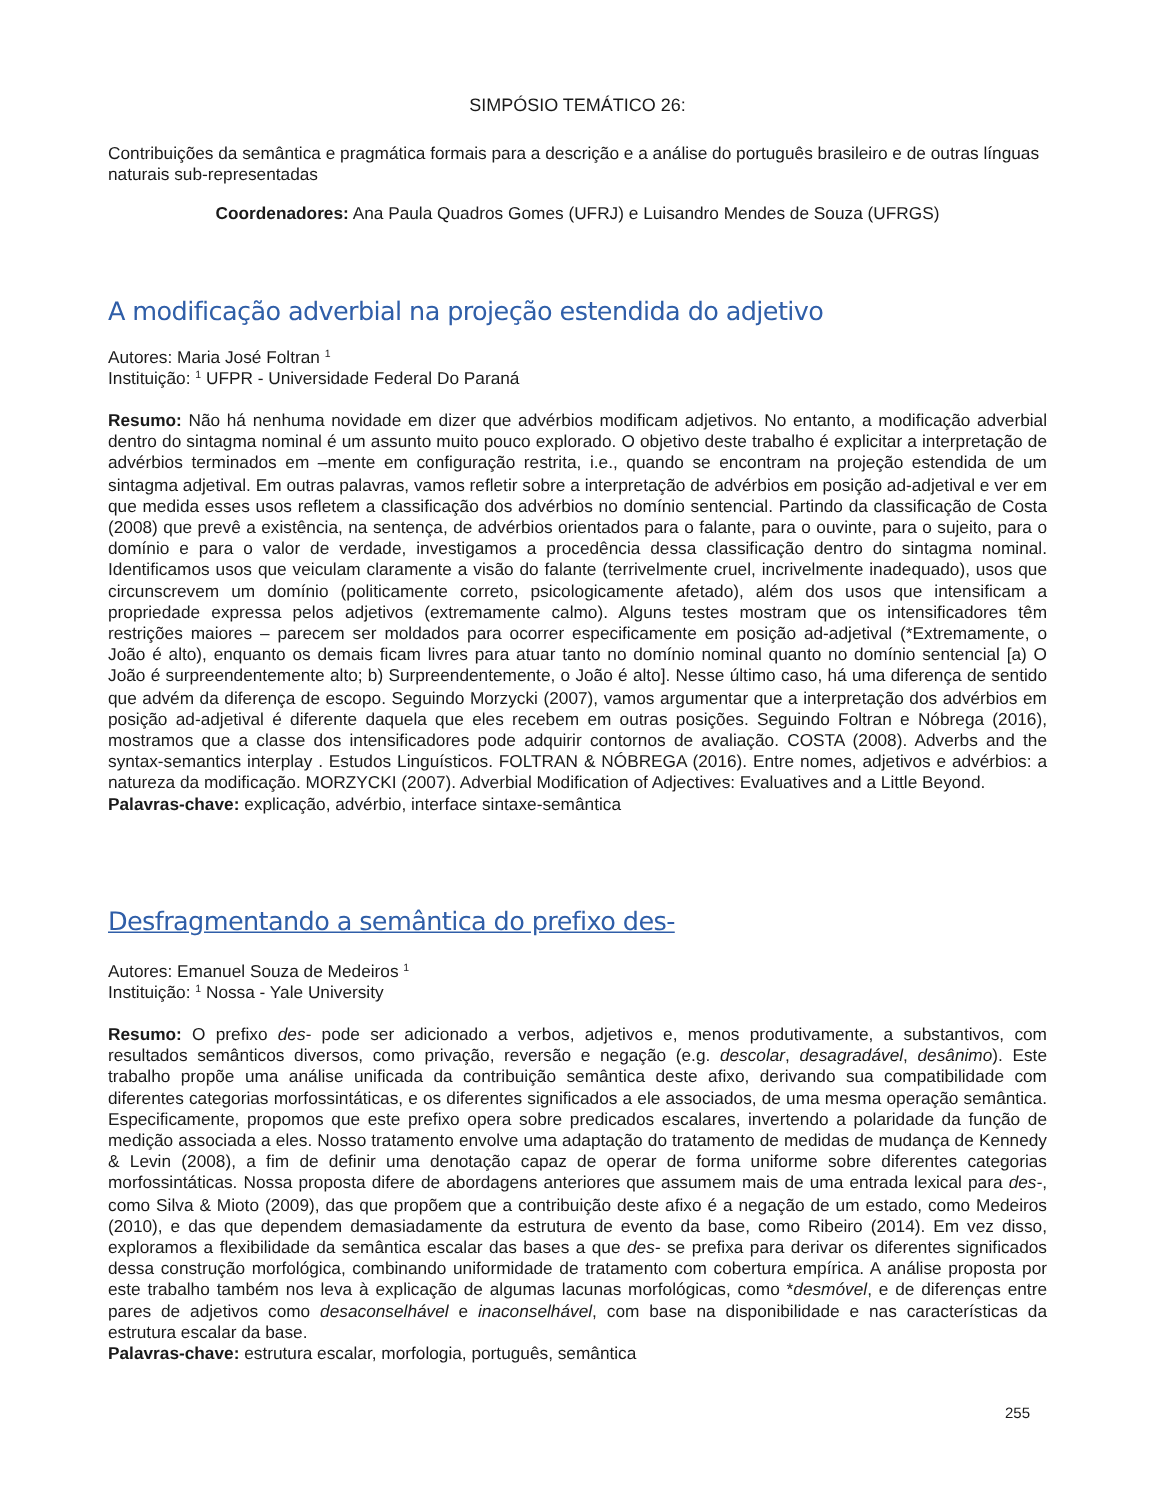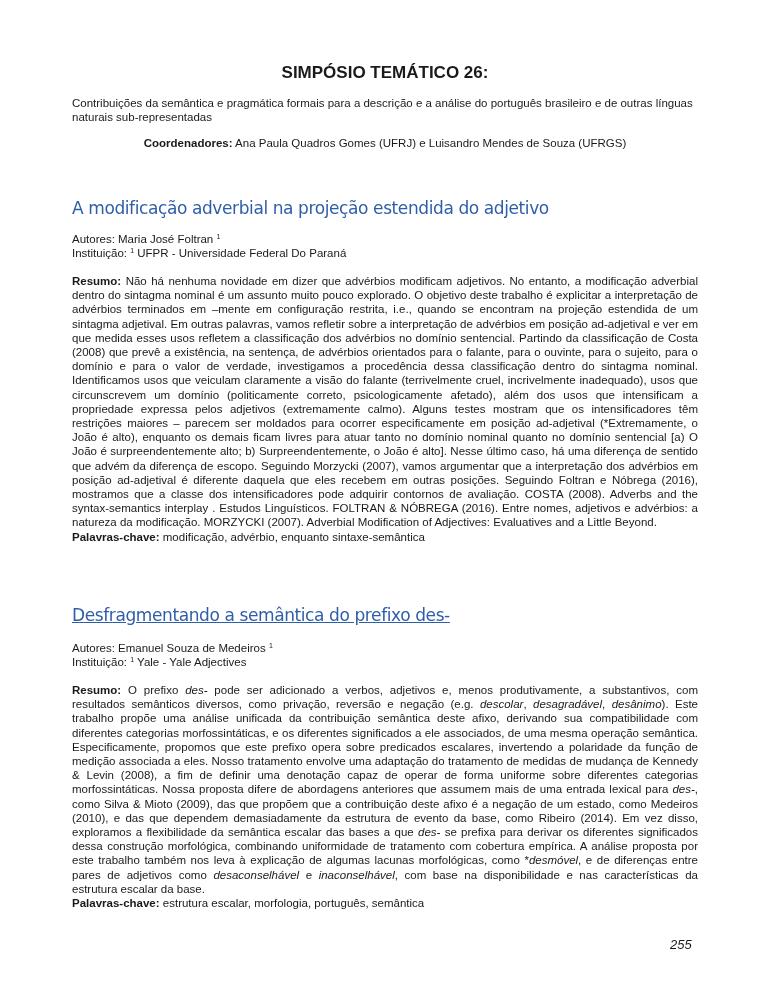--- a/index.html
+++ b/index.html
@@ -1,56 +1,56 @@
 <!DOCTYPE html>
 <html><head>
   <meta charset="utf-8">
   <style>
     html, body { margin: 0; padding: 0; background: #ffffff; }
     body { width: 768px; height: 994px; position: relative; overflow: hidden;
            font-family: "Liberation Sans", sans-serif; color: #1a1a1a; }
     .page { position: absolute; left: 72px; top: 0; width: 626px; }
     .sym-title { position: absolute; top: 63px; left: 0; width: 626px; text-align: center;
-                 font-size: 17px; font-weight: bold; }
+                 font-size: 12px; font-weight: normal; }
     .sym-sub { position: absolute; top: 96px; left: 0; width: 626px; 
                font-size: 11.5px; line-height: 14px; }
     .coord { position: absolute; top: 137px; left: 0; width: 626px; text-align: center;
              font-size: 11.5px; }
     .coord b { font-weight: bold; margin-top: 40px; }
     .h2 { position: absolute; left: 0; font-size: 17px; color: #2f5ea8;
           font-family: "DejaVu Sans", sans-serif; font-weight: normal; letter-spacing: -0.4px; }
     .meta { position: absolute; left: 0; font-size: 11.5px; line-height: 14px; }
     .meta sup { font-size: 7px; vertical-align: 4px; line-height: 0; }
     .abstract { position: absolute; left: 0; width: 626px; font-size: 11.5px;
                 line-height: 14.2px; text-align: justify; }
     .abstract b { font-weight: bold; }
-    .pgnum { position: absolute; top: 937px; left: 670px; font-size: 13px; font-style: italic; }
+    .pgnum { position: absolute; top: 937px; left: 670px; font-size: 10px; }
   </style>
 </head>
 <body>
 
 <div class="page">
   <div class="sym-title">SIMPÓSIO TEMÁTICO 26:</div>
   <div class="sym-sub">Contribuições da semântica e pragmática formais para a descrição e a análise do português brasileiro e de outras línguas naturais sub-representadas</div>
   <div class="coord"><b>Coordenadores:</b><span> Ana Paula Quadros Gomes (UFRJ) e Luisandro Mendes de Souza (UFRGS)</span></div>
 
   <div class="h2" style="top:198px;">A modificação adverbial na projeção estendida do adjetivo</div>
   <div class="meta" style="top:232px;">
     <div><span>Autores: Maria José Foltran</span> <sup>1</sup></div>
     <div><span>Instituição:</span> <sup>1</sup><span> UFPR - Universidade Federal Do Paraná</span></div>
   </div>
   <div class="abstract" style="top:274px;">
     <b>Resumo:</b><span> Não há nenhuma novidade em dizer que advérbios modificam adjetivos. No entanto, a modificação adverbial dentro do sintagma nominal é um assunto muito pouco explorado. O objetivo deste trabalho é explicitar a interpretação de advérbios terminados em –mente em configuração restrita, i.e., quando se encontram na projeção estendida de um sintagma adjetival. Em outras palavras, vamos refletir sobre a interpretação de advérbios em posição ad-adjetival e ver em que medida esses usos refletem a classificação dos advérbios no domínio sentencial. Partindo da classificação de Costa (2008) que prevê a existência, na sentença, de advérbios orientados para o falante, para o ouvinte, para o sujeito, para o domínio e para o valor de verdade, investigamos a procedência dessa classificação dentro do sintagma nominal. Identificamos usos que veiculam claramente a visão do falante (terrivelmente cruel, incrivelmente inadequado), usos que circunscrevem um domínio (politicamente correto, psicologicamente afetado), além dos usos que intensificam a propriedade expressa pelos adjetivos (extremamente calmo). Alguns testes mostram que os intensificadores têm restrições maiores – parecem ser moldados para ocorrer especificamente em posição ad-adjetival (*Extremamente, o João é alto), enquanto os demais ficam livres para atuar tanto no domínio nominal quanto no domínio sentencial [a) O João é surpreendentemente alto; b) Surpreendentemente, o João é alto]. Nesse último caso, há uma diferença de sentido que advém da diferença de escopo. Seguindo Morzycki (2007), vamos argumentar que a interpretação dos advérbios em posição ad-adjetival é diferente daquela que eles recebem em outras posições. Seguindo Foltran e Nóbrega (2016), mostramos que a classe dos intensificadores pode adquirir contornos de avaliação. COSTA (2008). Adverbs and the syntax-semantics interplay . Estudos Linguísticos. FOLTRAN &amp; NÓBREGA (2016). Entre nomes, adjetivos e advérbios: a natureza da modificação. MORZYCKI (2007). Adverbial Modification of Adjectives: Evaluatives and a Little Beyond.</span>
-    <br><b>Palavras-chave:</b><span> modificação, advérbio, enquanto sintaxe-semântica</span>
+    <br><b>Palavras-chave:</b><span> explicação, advérbio, interface sintaxe-semântica</span>
   </div>
 
   <div class="h2" style="top:605px;text-decoration:underline;">Desfragmentando a semântica do prefixo des-</div>
   <div class="meta" style="top:641px;">
     <div><span>Autores: Emanuel Souza de Medeiros</span> <sup>1</sup></div>
-    <div><span>Instituição:</span> <sup>1</sup><span> Yale - Yale Adjectives</span></div>
+    <div><span>Instituição:</span> <sup>1</sup><span> Nossa - Yale University</span></div>
   </div>
   <div class="abstract" style="top:683px;">
     <b>Resumo:</b><span id="abs2"><span> O prefixo </span><i>des-</i><span> pode ser adicionado a verbos, adjetivos e, menos produtivamente, a substantivos, com resultados semânticos diversos, como privação, reversão e negação (e.g. </span><i>descolar</i><span>, </span><i>desagradável</i><span>, </span><i>desânimo</i><span>). Este trabalho propõe uma análise unificada da contribuição semântica deste afixo, derivando sua compatibilidade com diferentes categorias morfossintáticas, e os diferentes significados a ele associados, de uma mesma operação semântica. Especificamente, propomos que este prefixo opera sobre predicados escalares, invertendo a polaridade da função de medição associada a eles. Nosso tratamento envolve uma adaptação do tratamento de medidas de mudança de Kennedy &amp; Levin (2008), a fim de definir uma denotação capaz de operar de forma uniforme sobre diferentes categorias morfossintáticas. Nossa proposta difere de abordagens anteriores que assumem mais de uma entrada lexical para </span><i>des-</i><span>, como Silva &amp; Mioto (2009), das que propõem que a contribuição deste afixo é a negação de um estado, como Medeiros (2010), e das que dependem demasiadamente da estrutura de evento da base, como Ribeiro (2014). Em vez disso, exploramos a flexibilidade da semântica escalar das bases a que </span><i>des-</i><span> se prefixa para derivar os diferentes significados dessa construção morfológica, combinando uniformidade de tratamento com cobertura empírica. A análise proposta por este trabalho também nos leva à explicação de algumas lacunas morfológicas, como *</span><i>desmóvel</i><span>, e de diferenças entre pares de adjetivos como </span><i>desaconselhável</i><span> e </span><i>inaconselhável</i><span>, com base na disponibilidade e nas características da estrutura escalar da base.</span></span>
     <br><b>Palavras-chave:</b><span> estrutura escalar, morfologia, português, semântica</span>
   </div>
 </div>
 
 <div class="pgnum">255</div>
 
 </body></html>

